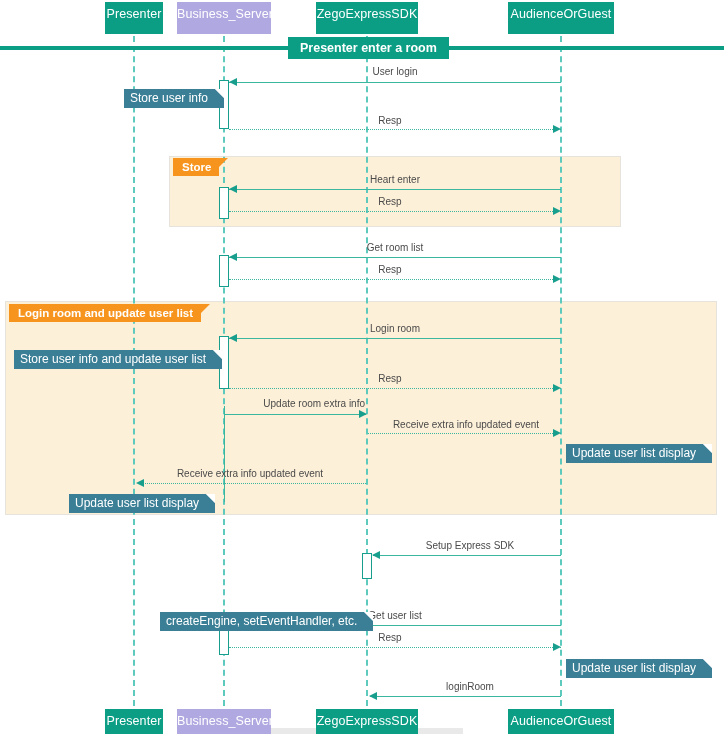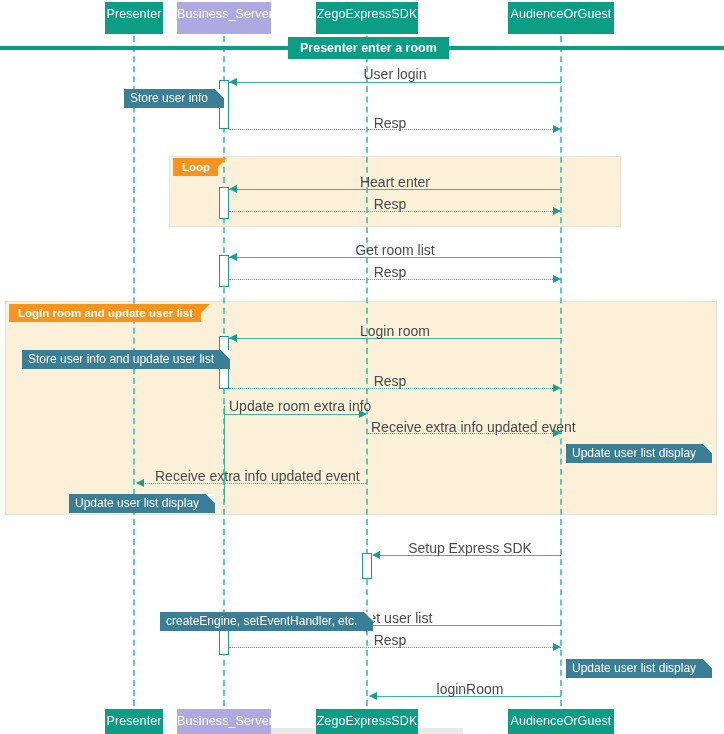--- a/index.html
+++ b/index.html
@@ -136,21 +136,21 @@
     border-right:8px solid #179e8c;
   }
   .arrow.right{
     border-top:4.5px solid transparent;
     border-bottom:4.5px solid transparent;
     border-left:8px solid #179e8c;
   }
 
   .msg-label{
     position:absolute;
-    font-size:14px;
+    font-size:10px;
     color:#4a4a4a;
     white-space:nowrap;
     z-index:5;
     text-align:center;
   }
 
   
   .note{
     position:absolute;
     background:#3b7f96;
@@ -185,21 +185,21 @@
 
 <div id="diagram">
 
   <div class="lifeline" style="left:133px; top:26px; height:680px;"></div>
   <div class="lifeline" style="left:223px; top:26px; height:680px;"></div>
   <div class="lifeline" style="left:366px; top:26px; height:680px;"></div>
   <div class="lifeline" style="left:560px; top:26px; height:680px;"></div>
 
   <div class="fragment" style="left:169px; top:156px; width:452px; height:71px;"></div>
   <div class="frag-tag" style="left:173px; top:158px;">
-    <span>Loop</span>
+    <span>Store</span>
   </div>
 
   <div class="fragment" style="left:5px; top:301px; width:712px; height:214px;"></div>
   <div class="frag-tag" style="left:9px; top:304px;">
     <span>Login room and update user list</span>
   </div>
 
   <div class="title-band" style="left:0px;   top:46px; width:290px;"></div>
   <div class="title-band" style="left:434px; top:46px; width:290px;"></div>
   <div class="title-chip" style="left:288px; top:37px;">
@@ -266,21 +266,21 @@
   <div class="arrow right" style="left:553px; top:274.5px;"></div>
 
   <div class="msg-label" style="left:330px; top:323px; width:130px;">
     <span>Login room</span>
   </div>
   <div class="msg-line solid" style="left:229px; top:338px; width:332px;"></div>
   <div class="arrow left" style="left:229px; top:333.5px;"></div>
 
   <div class="activation" style="left:219px; top:336px; height:53px;"></div>
 
-  <div class="note" style="left:14px; top:350px;margin-left:8px;">
+  <div class="note" style="left:14px; top:350px;">
     <span>Store user info and update user list</span>
   </div>
 
   <div class="msg-label" style="left:355px; top:373px; width:70px;">
     <span>Resp</span>
   </div>
   <div class="msg-line dotted" style="left:229px; top:388px; width:332px;"></div>
   <div class="arrow right" style="left:553px; top:383.5px;"></div>
 
   <div class="msg-label" style="left:229px; top:398px; width:136px;text-align:right;">

